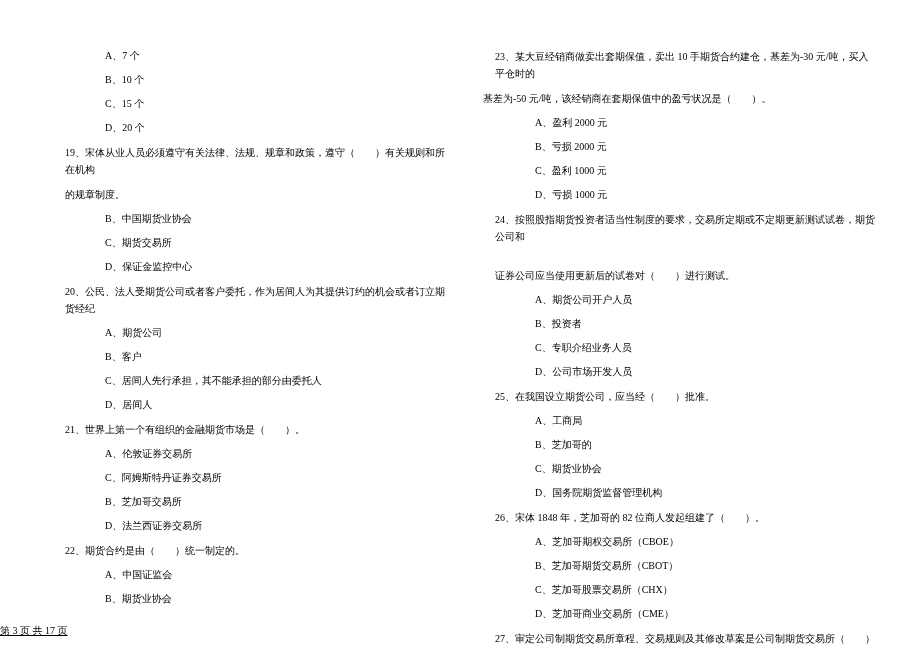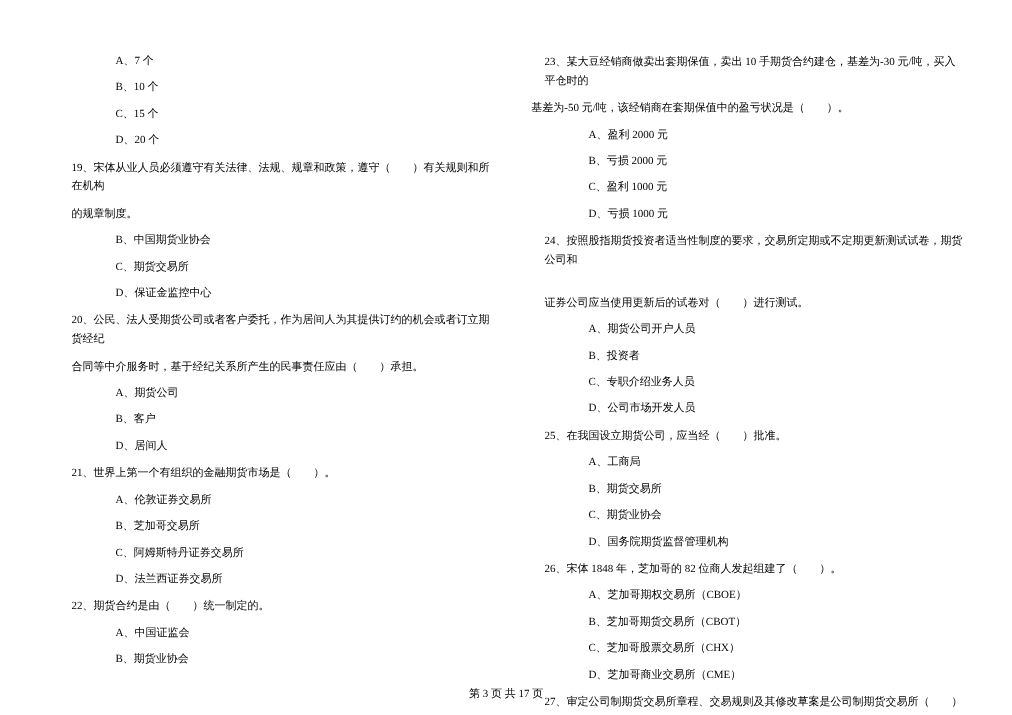--- a/index.html
+++ b/index.html
@@ -32,50 +32,50 @@
     }
     .q-cont {
       margin: 8px 0 8px 20px;
       line-height: 1.7;
     }
     .footer {
       position: absolute;
       bottom: 12px;
       left: 0;
       width: 100%;
-      text-align: center;
       font-size: 10px;
+      text-decoration: underline;
     }
   </style>
 </head>
 <body>
 
 <div class="page">
   <div class="column">
     <div class="opt-line">A、7 个</div>
     <div class="opt-line">B、10 个</div>
     <div class="opt-line">C、15 个</div>
     <div class="opt-line">D、20 个</div>
 
     <div class="q-line">19、宋体从业人员必须遵守有关法律、法规、规章和政策，遵守（　　）有关规则和所在机构</div>
     <div class="q-cont" style="margin-left:20px;">的规章制度。</div>
     <div class="opt-line">B、中国期货业协会</div>
     <div class="opt-line">C、期货交易所</div>
     <div class="opt-line">D、保证金监控中心</div>
 
     <div class="q-line">20、公民、法人受期货公司或者客户委托，作为居间人为其提供订约的机会或者订立期货经纪</div>
-    <div class="q-cont" style="margin-left:20px;">合同等中介服务时，基于经纪关系所产生的民事责任应由（　　）承担。</div>
     <div class="opt-line">A、期货公司</div>
     <div class="opt-line">B、客户</div>
+    <div class="opt-line">C、居间人先行承担，其不能承担的部分由委托人</div>
     <div class="opt-line">D、居间人</div>
 
     <div class="q-line">21、世界上第一个有组织的金融期货市场是（　　）。</div>
     <div class="opt-line">A、伦敦证券交易所</div>
+    <div class="opt-line">C、阿姆斯特丹证券交易所</div>
     <div class="opt-line">B、芝加哥交易所</div>
-    <div class="opt-line">C、阿姆斯特丹证券交易所</div>
     <div class="opt-line">D、法兰西证券交易所</div>
 
     <div class="q-line">22、期货合约是由（　　）统一制定的。</div>
     <div class="opt-line">A、中国证监会</div>
     <div class="opt-line">B、期货业协会</div>
 
   </div>
 
   <div class="column">
     <div class="q-line">23、某大豆经销商做卖出套期保值，卖出 10 手期货合约建仓，基差为-30 元/吨，买入平仓时的</div>
@@ -87,21 +87,21 @@
 
     <div class="q-line">24、按照股指期货投资者适当性制度的要求，交易所定期或不定期更新测试试卷，期货公司和</div>
     <div class="q-cont" style="margin-left:20px;margin-top:22px;">证券公司应当使用更新后的试卷对（　　）进行测试。</div>
     <div class="opt-line">A、期货公司开户人员</div>
     <div class="opt-line">B、投资者</div>
     <div class="opt-line">C、专职介绍业务人员</div>
     <div class="opt-line">D、公司市场开发人员</div>
 
     <div class="q-line">25、在我国设立期货公司，应当经（　　）批准。</div>
     <div class="opt-line">A、工商局</div>
-    <div class="opt-line">B、期货交易所</div>
+    <div class="opt-line">B、芝加哥的</div>
     <div class="opt-line">C、期货业协会</div>
     <div class="opt-line">D、国务院期货监督管理机构</div>
 
     <div class="q-line">26、宋体 1848 年，芝加哥的 82 位商人发起组建了（　　）。</div>
     <div class="opt-line">A、芝加哥期权交易所（CBOE）</div>
     <div class="opt-line">B、芝加哥期货交易所（CBOT）</div>
     <div class="opt-line">C、芝加哥股票交易所（CHX）</div>
     <div class="opt-line">D、芝加哥商业交易所（CME）</div>
 
     <div class="q-line">27、审定公司制期货交易所章程、交易规则及其修改草案是公司制期货交易所（　　）的职权。</div>

